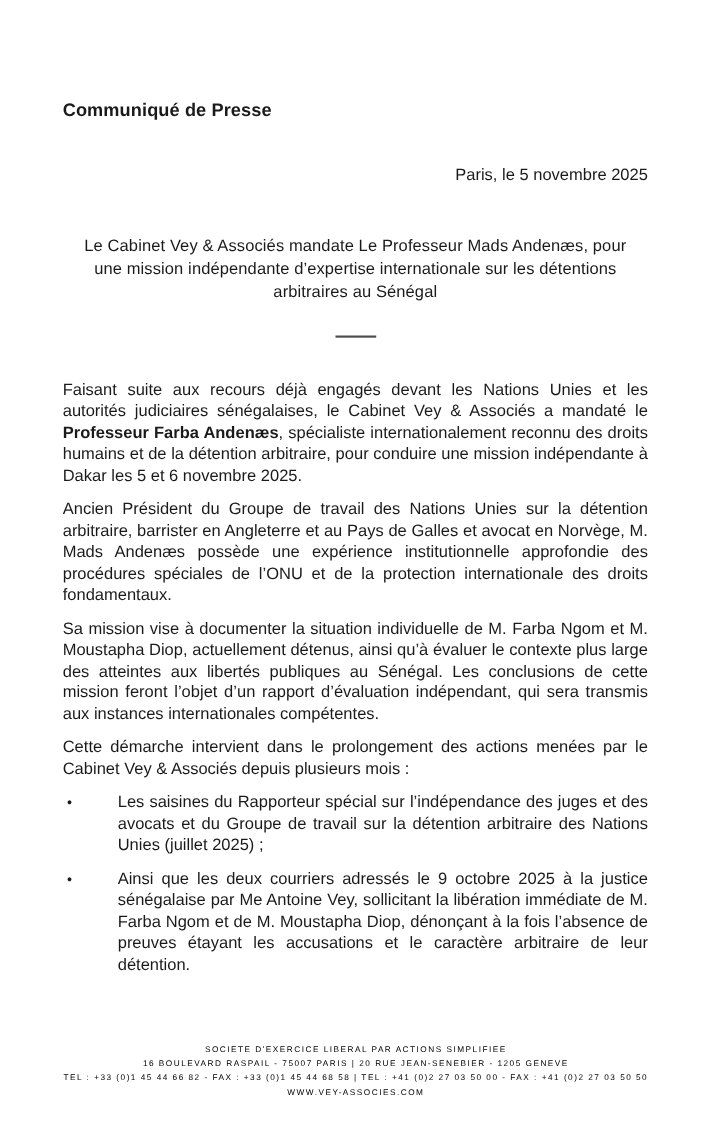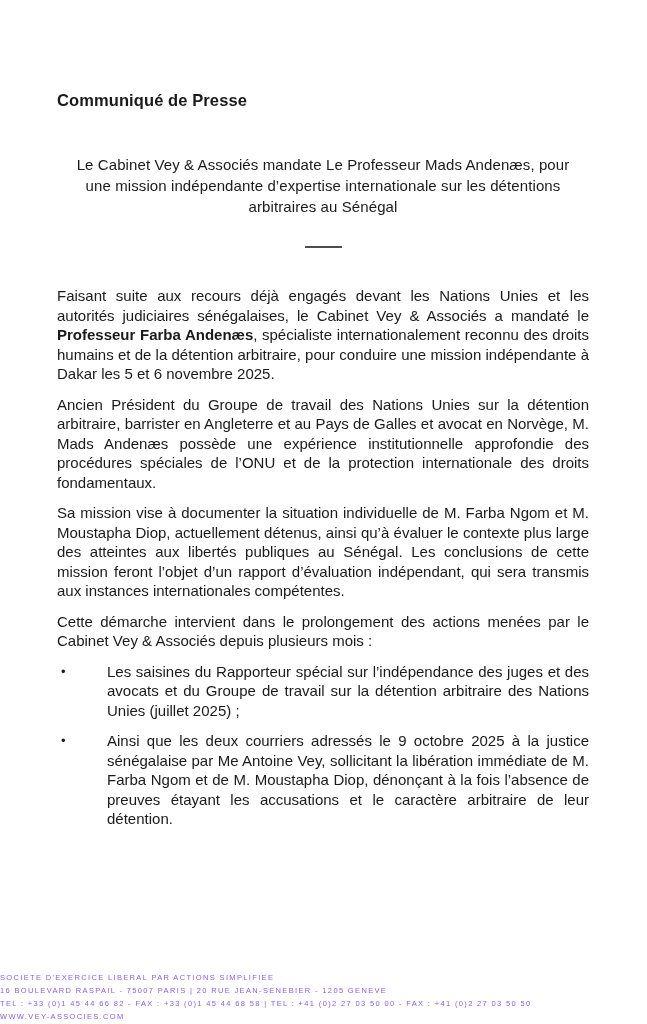--- a/index.html
+++ b/index.html
@@ -69,38 +69,40 @@
     font-size: 13px;
   }
   .bullet-text {
     flex: 1;
     text-align: justify;
   }
   .footer {
     position: absolute;
     left: 0;
     right: 0;
-    top: 971px;
-    color: #8b5cf6;
+    top: 947px;
+    text-align: center;
+    color: #000000;
   }
   .footer-line {
     font-size: 7.5px;
     line-height: 13px;
     letter-spacing: 1.35px;
     white-space: nowrap;
   }
 </style>
 </head>
 <body>
 
 <div class="page">
   <div class="content">
 
     <div class="kicker">Communiqué de Presse</div>
 
+    <div class="dateline">Paris, le 5 novembre 2025</div>
 
     <h1 class="title">Le Cabinet Vey &amp; Associés mandate Le Professeur Mads Andenæs, pour une mission indépendante d’expertise internationale sur les détentions arbitraires au Sénégal</h1>
 
     <hr class="divider">
 
     <p class="para first"><span>Faisant suite aux recours déjà engagés devant les Nations Unies et les autorités judiciaires sénégalaises, le Cabinet Vey &amp; Associés a mandaté le </span><b>Professeur Farba Andenæs</b><span>, spécialiste internationalement reconnu des droits humains et de la détention arbitraire, pour conduire une mission indépendante à Dakar les 5 et 6 novembre 2025.</span></p>
 
     <p class="para">Ancien Président du Groupe de travail des Nations Unies sur la détention arbitraire, barrister en Angleterre et au Pays de Galles et avocat en Norvège, M. Mads Andenæs possède une expérience institutionnelle approfondie des procédures spéciales de l’ONU et de la protection internationale des droits fondamentaux.</p>
 
     <p class="para">Sa mission vise à documenter la situation individuelle de M. Farba Ngom et M. Moustapha Diop, actuellement détenus, ainsi qu’à évaluer le contexte plus large des atteintes aux libertés publiques au Sénégal. Les conclusions de cette mission feront l’objet d’un rapport d’évaluation indépendant, qui sera transmis aux instances internationales compétentes.</p>

